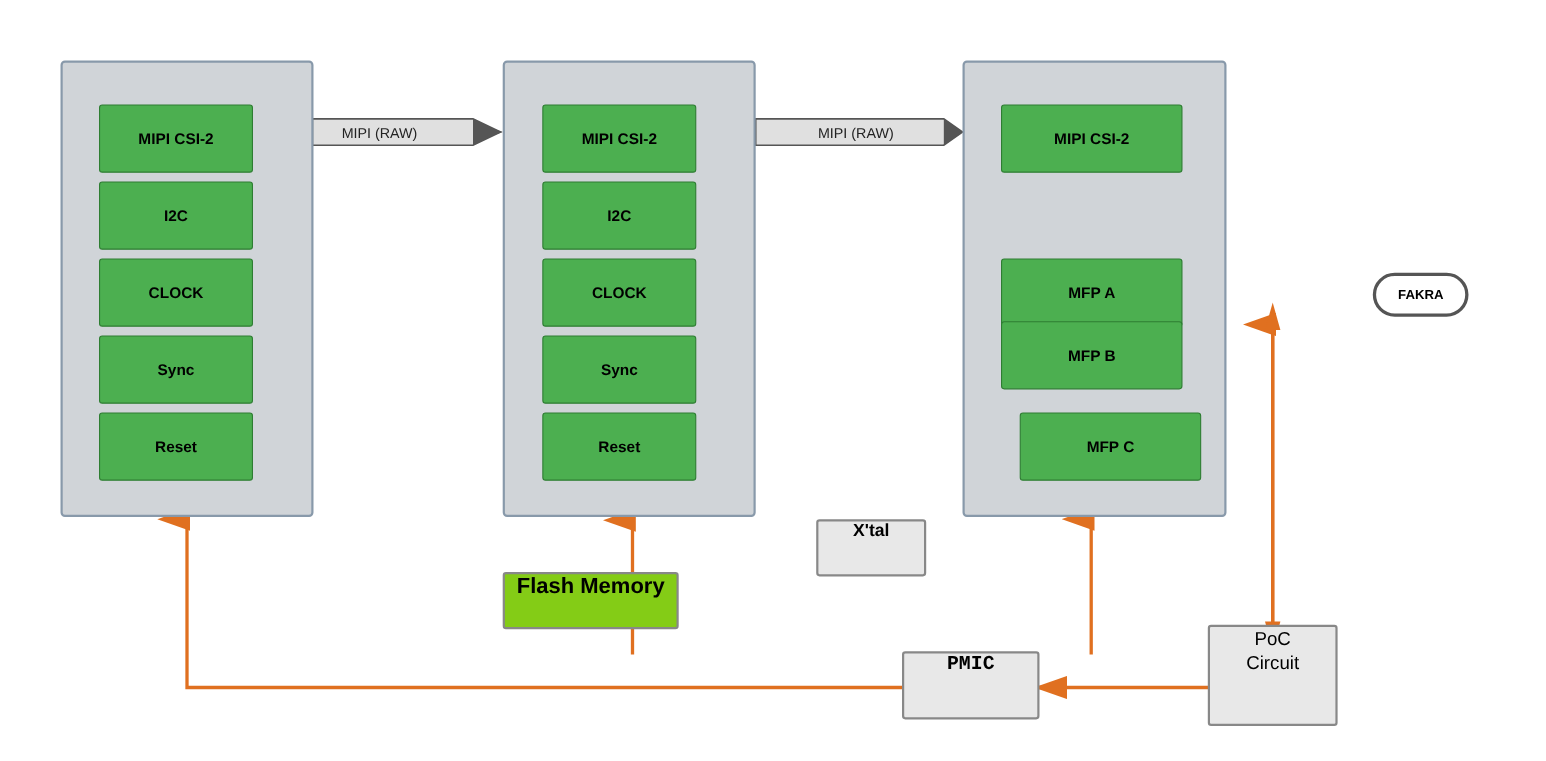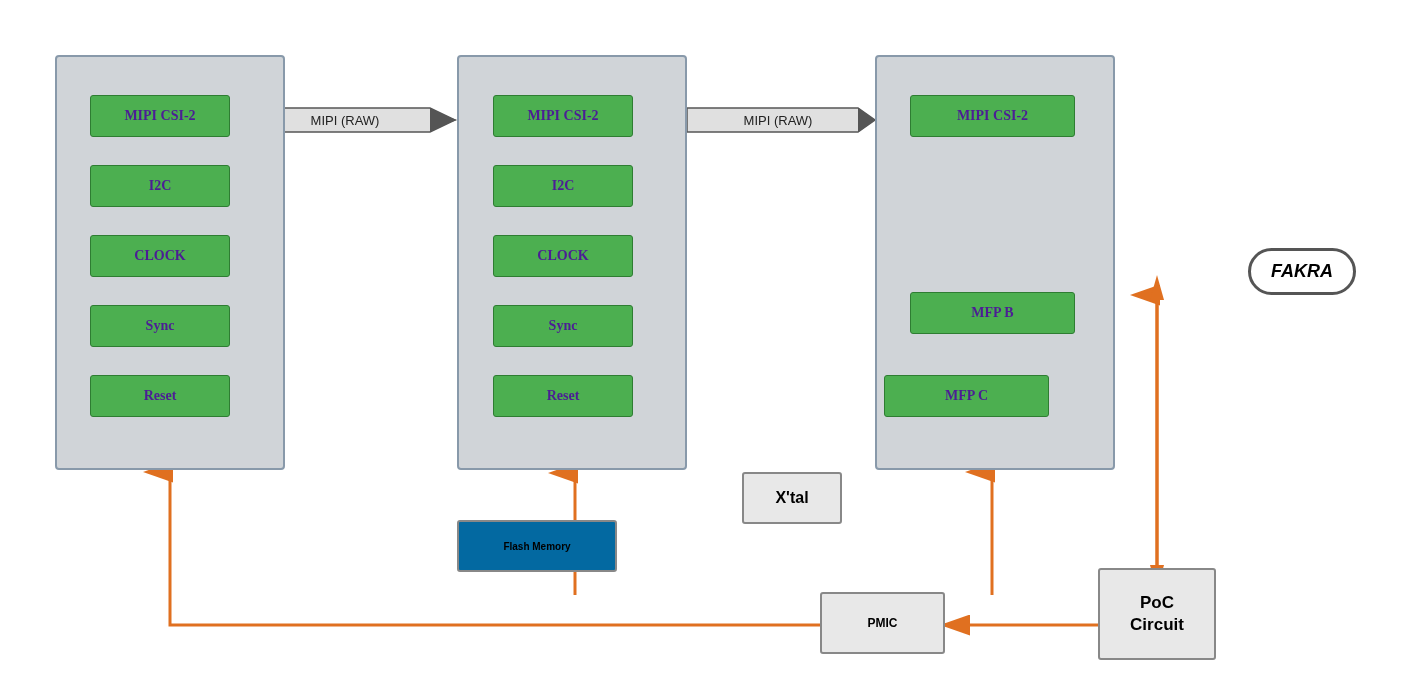--- a/index.html
+++ b/index.html
@@ -25,27 +25,26 @@
       background: #d8d8d8;
       border: 2px solid #a0a8b0;
       border-radius: 4px;
     }
 
     
     .signal-box {
       background: #4caf50;
       border: 1.5px solid #2e7d32;
       border-radius: 3px;
-      color: #4c1d95;
+      color: #000000;
       font-size: 14px;
       font-weight: bold;
       text-align: center;
-      padding: 12px 10px;
-      position: absolute;
-      font-family: Liberation Serif, serif;
+      padding: 22px 10px;
+      position: absolute;
     }
 
     
     #svg-overlay {
       position: absolute;
       top: 0; left: 0;
       width: 1405px;
       height: 692px;
       pointer-events: none;
     }
@@ -53,21 +52,21 @@
     
     .rect-box {
       position: absolute;
       border: 2px solid #888;
       background: #e8e8e8;
       border-radius: 3px;
       text-align: center;
       font-size: 15px;
       font-weight: bold;
       display: flex;
-      align-items: center;
+      align-items: flex-start;
       justify-content: center;
     }
 
     
     .fakra-box {
       position: absolute;
       background: white;
       border: 3px solid #555;
       border-radius: 50px;
       text-align: center;
@@ -165,41 +164,44 @@
   <div class="signal-box" style="left:493px; top:305px; width:140px;">
     <span>Sync</span>
   </div>
   <div class="signal-box" style="left:493px; top:375px; width:140px;">
     <span>Reset</span>
   </div>
 
   <div class="signal-box" style="left:910px; top:95px; width:165px;">
     <span>MIPI CSI-2</span>
   </div>
+  <div class="signal-box" style="left:910px; top:235px; width:165px;">
+    <span>MFP A</span>
+  </div>
   <div class="signal-box" style="left:910px; top:292px; width:165px;">
     <span>MFP B</span>
   </div>
-  <div class="signal-box" style="left:884px; top:375px; width:165px;">
+  <div class="signal-box" style="left:927px; top:375px; width:165px;">
     <span>MFP C</span>
   </div>
 
-  <div class="rect-box" style="left:457px; top:520px; width:160px; height:52px; border:2px solid #888; background:#0369a1; font-size:10px;">
+  <div class="rect-box" style="left:457px; top:520px; width:160px; height:52px; border:2px solid #888; background:#84cc16; font-size:20px;">
     <span>Flash Memory</span>
   </div>
 
   <div class="rect-box" style="left:742px; top:472px; width:100px; height:52px; border:2px solid #888; background:#e8e8e8; font-size:16px; font-weight:bold;">
     <span>X'tal</span>
   </div>
 
-  <div class="rect-box" style="left:820px; top:592px; width:125px; height:62px; border:2.5px solid #888; background:#e8e8e8; font-size:12px; font-weight:bold;">
+  <div class="rect-box" style="left:820px; top:592px; width:125px; height:62px; border:2.5px solid #888; background:#e8e8e8; font-size:18px; font-weight:bold;font-family:Liberation Mono, monospace;">
     <span>PMIC</span>
   </div>
 
-  <div class="rect-box" style="left:1098px; top:568px; width:118px; height:92px; border:2.5px solid #888; background:#e8e8e8; font-size:17px; font-weight:bold; line-height:1.3;">
+  <div class="rect-box" style="left:1098px; top:568px; width:118px; height:92px; border:2.5px solid #888; background:#e8e8e8; font-size:17px; font-weight:normal; line-height:1.3;">
     <span style="white-space:pre-line; text-align:center;">PoC
 Circuit</span>
   </div>
 
-  <div class="fakra-box" style="left:1248px; top:248px; padding:10px 20px; font-size:18px; font-weight:bold; border-radius:40px; border:3px solid #555; background:white;font-style:italic;">
+  <div class="fakra-box" style="left:1248px; top:248px; padding:10px 20px; font-size:12px; font-weight:bold; border-radius:40px; border:3px solid #555; background:white;">
     <span>FAKRA</span>
   </div>
 
 </div>
 
 </body></html>

